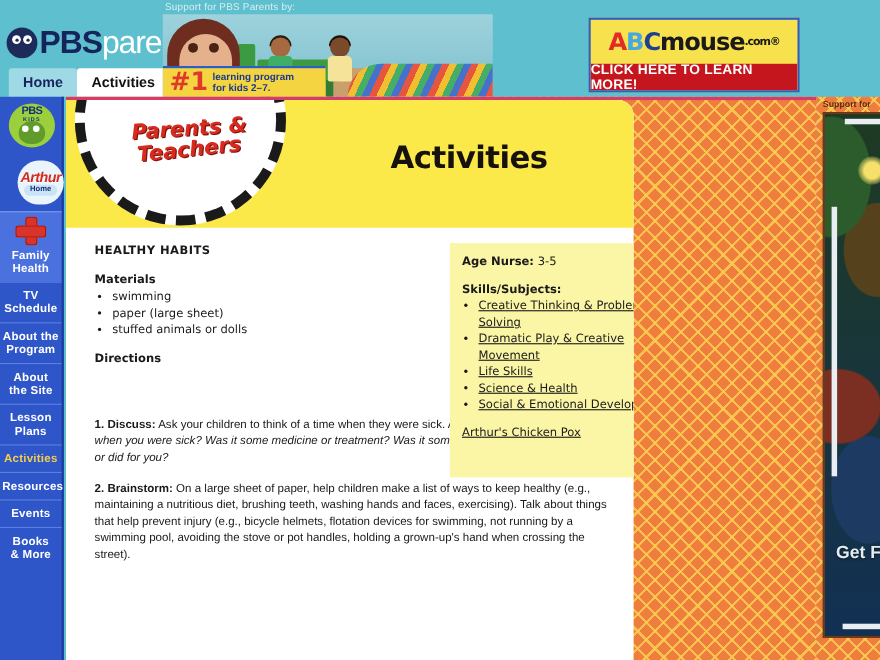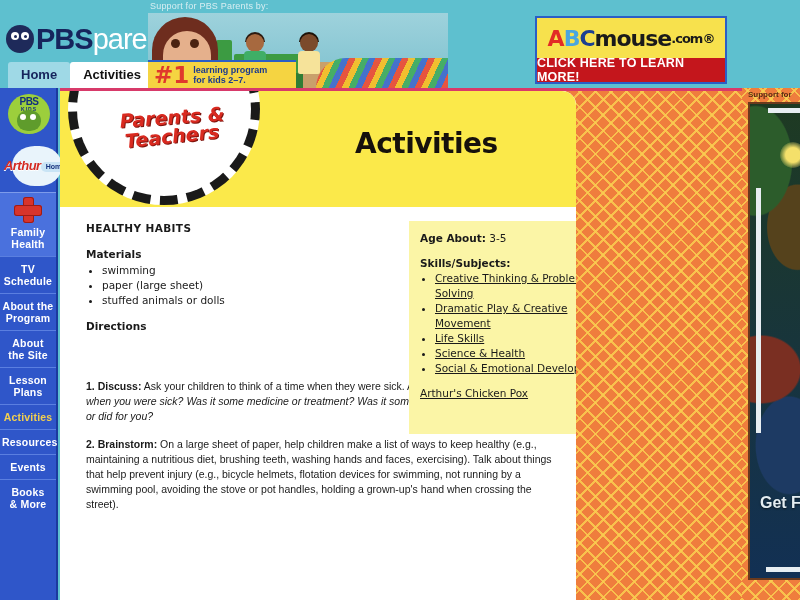--- a/index.html
+++ b/index.html
@@ -206,21 +206,21 @@
     height: 40px;
     display: flex; align-items: center; justify-content: center;
     font-size: 22px; font-weight: bold;
     font-family: "DejaVu Sans", sans-serif;
     letter-spacing: -1px;
   }
   .abc-logo .a { color: #e22b26; }
   .abc-logo .b { color: #4aa6df; }
   .abc-logo .c { color: #1c3f91; }
   .abc-logo .mouse { color: #1a1a1a; }
-  .abc-logo .dotcom { color: #1a1a1a; font-size: 13px; }
+  .abc-logo .dotcom { color: #1a1a1a; font-size: 10px; }
   .abc-cta {
     position: absolute; left: 0; bottom: 0; width: 100%; height: 24px;
     background: #c4161c;
     color: #fff; font-size: 12.5px; font-weight: bold;
     display: flex; align-items: center; justify-content: center;
     letter-spacing: 0.2px;
   }
 
   
   .sidebar {
@@ -261,21 +261,21 @@
     position: absolute; left: 0; top: 12px; width: 100%;
     text-align: center; font-size: 5px; font-weight: bold;
     color: #14307d; letter-spacing: 1px;
   }
 
   .arthur-badge {
     width: 50px; height: 40px;
     background: #e9f4fb;
     border-radius: 50%/55%;
     position: relative;
-    display: flex; flex-direction: row;
+    display: flex; flex-direction: column;
     align-items: center; justify-content: center; margin-left: 16px;
   }
   .arthur-badge .name {
     font-size: 13px; font-weight: bold; color: #d32a22;
     font-style: italic; line-height: 12px;
     text-shadow: 0 1px 0 #fff;
     letter-spacing: -0.5px;
   }
   .arthur-badge .home {
     margin-top: 1px;
@@ -659,21 +659,21 @@
         <div>
           <span class="num">1. Discuss:</span><span>  Ask your children to think of a time when they were sick. Ask: </span><em>What made you feel better when you were sick? Was it some medicine or treatment? Was it something nice someone gave you or did for you?</em>
         </div>
         <div class="par2">
           <span class="num">2. Brainstorm:</span><span>  On a large sheet of paper, help children make a list of ways to keep healthy (e.g., maintaining a nutritious diet, brushing teeth, washing hands and faces, exercising). Talk about things that help prevent injury (e.g., bicycle helmets, flotation devices for swimming, not running by a swimming pool, avoiding the stove or pot handles, holding a grown-up's hand when crossing the street).</span>
         </div>
       </div>
 
       <div class="info-box">
         <div>
-          <span class="hd">Age About:</span><span> 3-5</span>
+          <span class="hd">Age Nurse:</span><span> 3-5</span>
         </div>
 
         <div class="info-gap"></div>
 
         <div class="hd">Skills/Subjects:</div>
         <ul>
           <li><a>Creative Thinking &amp; Problem Solving</a></li>
           <li><a>Dramatic Play &amp; Creative Movement</a></li>
           <li><a>Life Skills</a></li>
           <li><a>Science &amp; Health</a></li>

